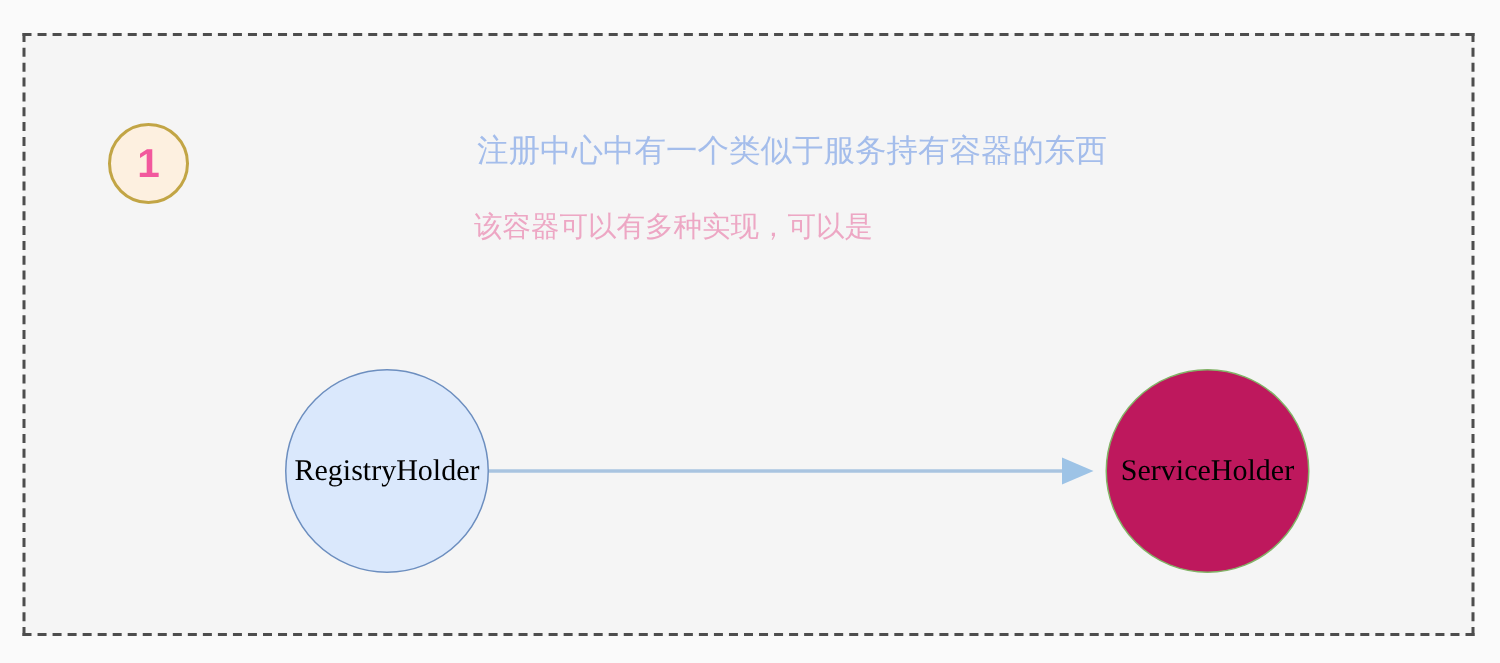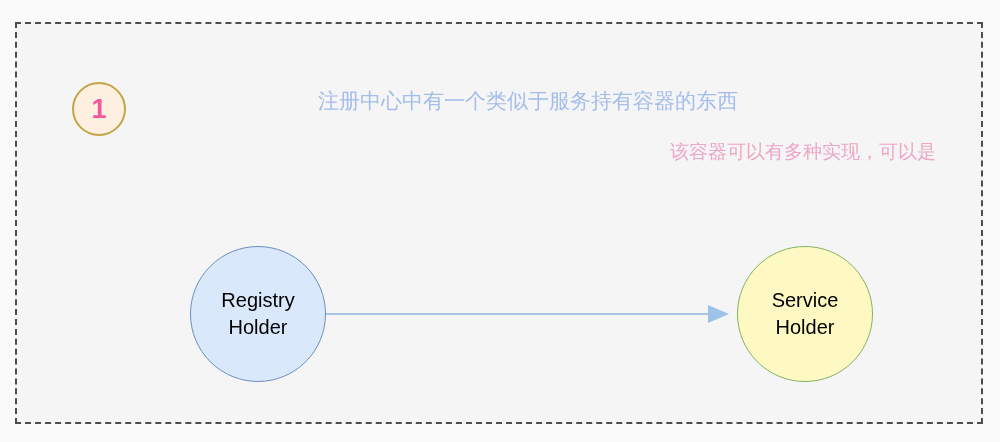--- a/index.html
+++ b/index.html
@@ -61,53 +61,52 @@
     font-size: 21px;
     line-height: 30px;
     color: #a4bdeb;
     white-space: nowrap;
   }
   .note-pink {
     position: absolute;
     right: 45px;
     top: 113px;
     width: 620px;
-    text-align: right;
     font-size: 19px;
     line-height: 30px;
     color: #eda7c4;
   }
   .note-pink div { white-space: nowrap; }
 
   
   .node {
     position: absolute;
     width: 136px;
     height: 136px;
     box-sizing: border-box;
     border-radius: 50%;
     display: flex;
-    flex-direction: column;
     align-items: center;
     justify-content: center;
     font-size: 20px;
     line-height: 27px;
     color: #000000;
     text-align: center;
+    font-family: Liberation Serif, serif;
   }
   .node-registry {
     left: 173px;
     top: 222px;
     background: #dae8fc;
     border: 1.4px solid #6c8ebf;
   }
   .node-holder {
     left: 720px;
     top: 222px;
-    background: #fef9c3;
+    background: #be185d;
     border: 1.4px solid #82b366;
   }
 
   
   .connector {
     position: absolute;
     left: 300px;
     top: 270px;
     width: 420px;
     height: 42px;

